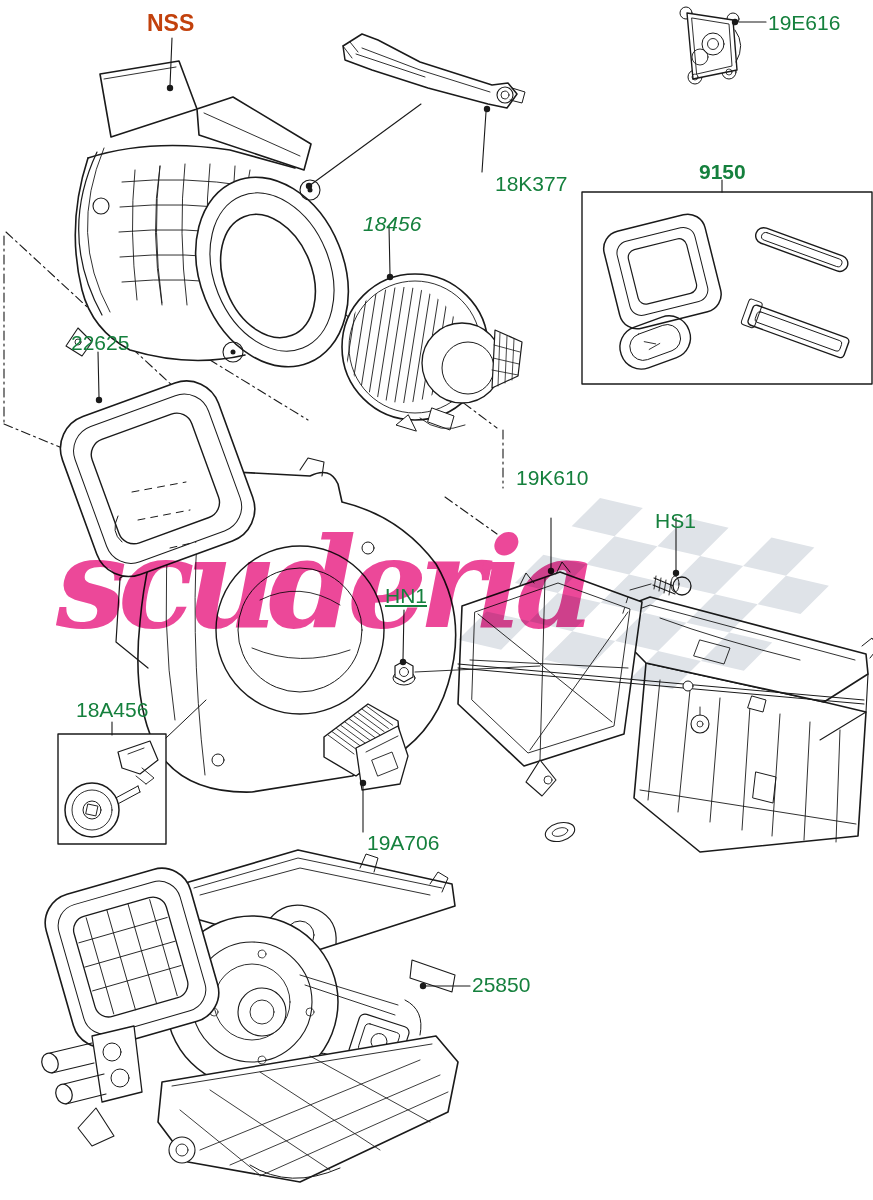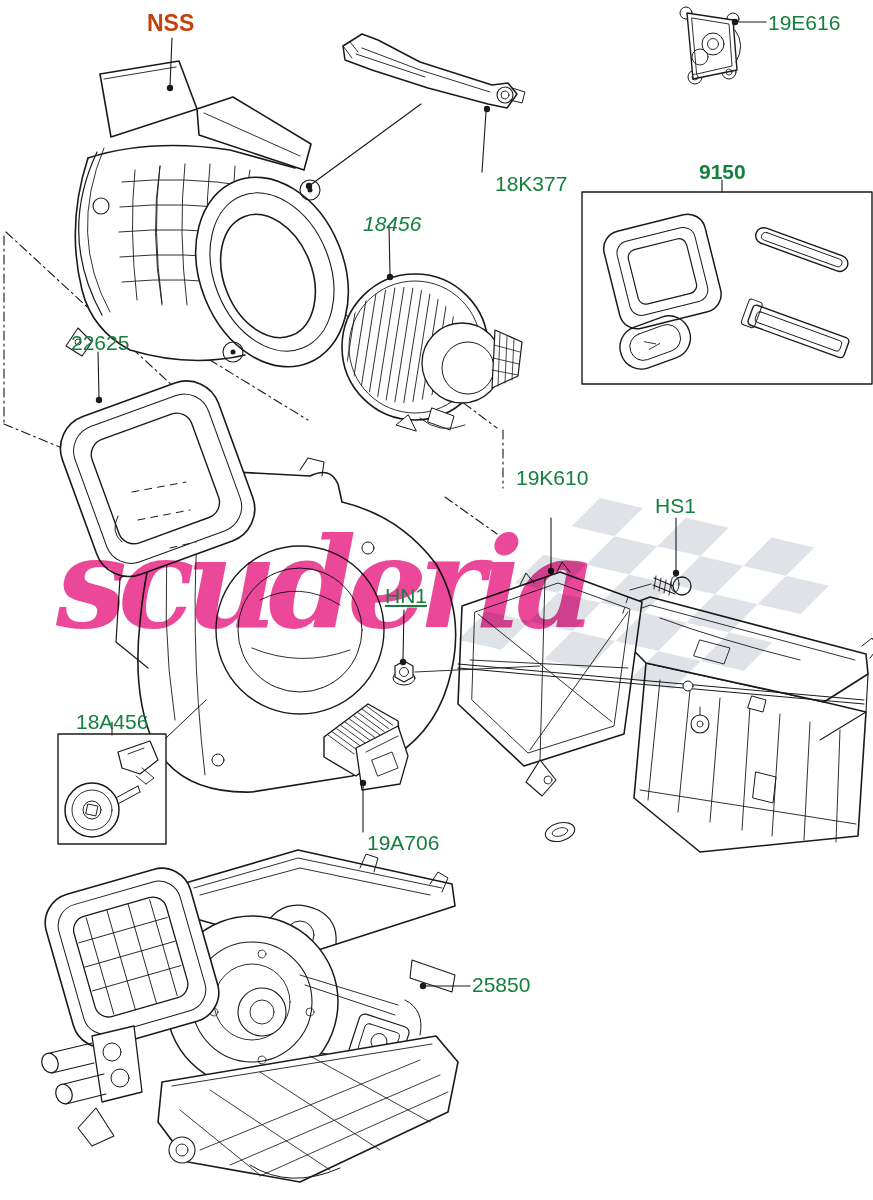--- a/index.html
+++ b/index.html
@@ -382,19 +382,19 @@
 </svg>
 <div class="wm-scuderia">scuderia</div>
 
 <div class="nsslabel" style="left:147px;top:10px;">NSS</div>
 <div class="plabel" style="left:449px;top:172px;margin-left:46px;">18K377</div>
 <div class="plabel" style="left:363px;top:212px;font-style:italic;">18456</div>
 <div class="plabel" style="left:768px;top:11px;">19E616</div>
 <div class="plabel" style="left:699px;top:160px;font-weight:bold;">9150</div>
 <div class="plabel" style="left:71px;top:331px;">22625</div>
 <div class="plabel" style="left:516px;top:466px;">19K610</div>
-<div class="plabel" style="left:655px;top:494px;">HS1</div>
+<div class="plabel" style="left:655px;top:509px;">HS1</div>
 <div class="plabel" style="left:385px;top:584px;text-decoration:underline;">HN1</div>
-<div class="plabel" style="left:76px;top:698px;margin-top:12px;">18A456</div>
+<div class="plabel" style="left:76px;top:698px;">18A456</div>
 <div class="plabel" style="left:320px;top:831px;margin-left:47px;">19A706</div>
 <div class="plabel" style="left:472px;top:973px;">25850</div>
 
 </div>
 
 </body></html>

